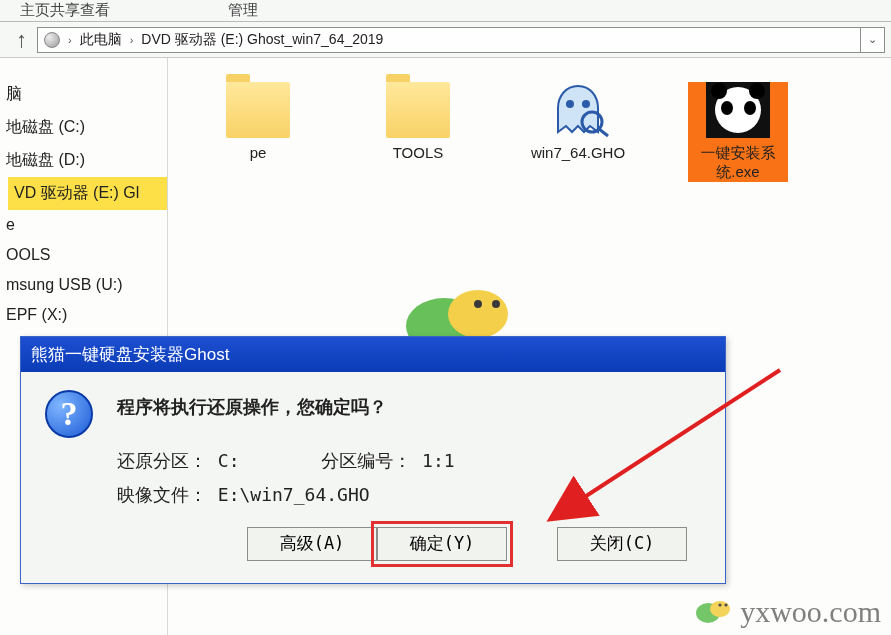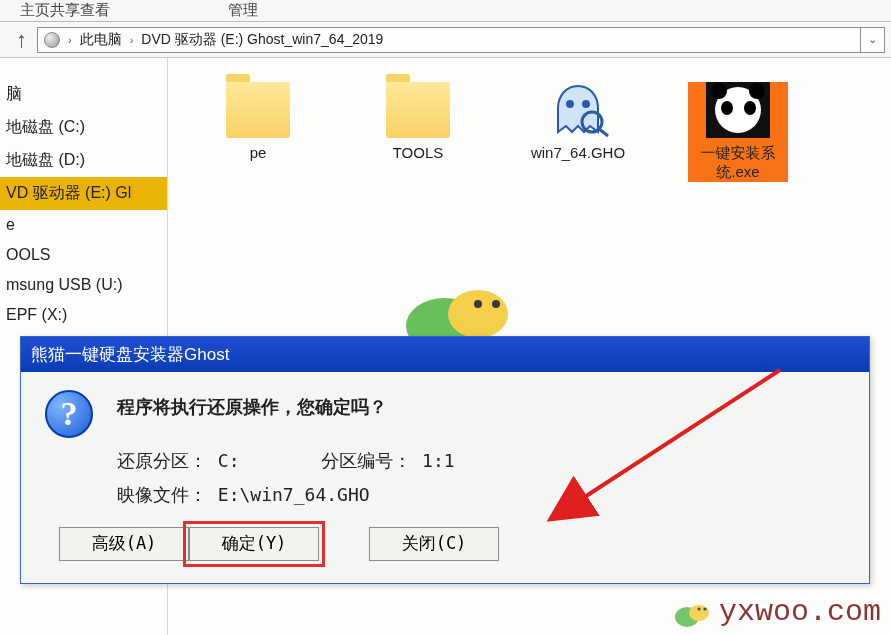--- a/index.html
+++ b/index.html
@@ -83,21 +83,22 @@
     color: #222;
   }
   .side .item {
     padding: 6px 6px;
     font-size: 16px;
     white-space: nowrap;
     overflow: hidden;
     text-overflow: clip;
   }
   .side .item.sel {
-    background: #eab308;
+    background: #fde047;
+    margin-left: 8px;
   }
 
   .files {
     flex: 1;
     display: flex;
     gap: 60px;
     padding: 24px 40px;
     align-items: flex-start;
     background: #fdfefc;
   }
@@ -151,21 +152,21 @@
   }
   .ico.exe .panda .eyes span {
     width:12px;height:14px;border-radius:50%;
     background:#000;
   }
 
   
   .dialog {
     position: absolute;
     left: 20px; top: 336px;
-    width: 850px;
+    width: 706px;
     background: #f4f6f3;
     border: 1px solid #3a63c8;
     box-shadow: 2px 2px 6px rgba(0,0,0,.2);
   }
   .dialog .titlebar {
     background: linear-gradient(#1d4fd1, #0b3bb6);
     color: #fff;
     font-size: 17px;
     padding: 6px 10px;
   }
@@ -185,21 +186,21 @@
     font-family: Georgia, serif;
     flex-shrink:0;
   }
   .dialog .textblock { font-size:18px; line-height:1.9; font-family:"SimSun", monospace; }
   .dialog .textblock .msg { font-weight:600; margin-bottom:20px; }
   .dialog .textblock .row span.lbl { display:inline-block; }
   .dialog .textblock .row .val { }
 
   .dialog .buttons {
     display:flex;
-    justify-content: flex-start;
+    justify-content: flex-end;
     padding: 10px 38px 22px;
   }
   .dialog .buttons .right { display:flex; gap:50px; }
   .dialog button {
     width: 130px; height: 34px;
     background: #f1f3ef;
     border: 1px solid #8a8e88;
     font-size: 17px;
     font-family:"SimSun", monospace;
     cursor:pointer;
@@ -224,24 +225,24 @@
   .arrow {
     position:absolute;
     z-index:3;
     pointer-events:none;
   }
 
   
   .wm-text {
     position:absolute;
     right:10px; bottom:6px;
-    display:flex;align-items:flex-end;gap:6px;
-    color:#7f1d1d;
+    display:flex;align-items:flex-start;gap:6px;
+    color:#737373;
     font-size:30px;
-    font-family: Liberation Mono, monospace;
+    font-family: Liberation Serif, serif;
     opacity:.9;
     z-index:4;
   }
   .wm-text .wbug { width:40px;height:30px; }
 </style>
 </head>
 <body>
 
 <div class="ribbon">
   <span>主页</span>

